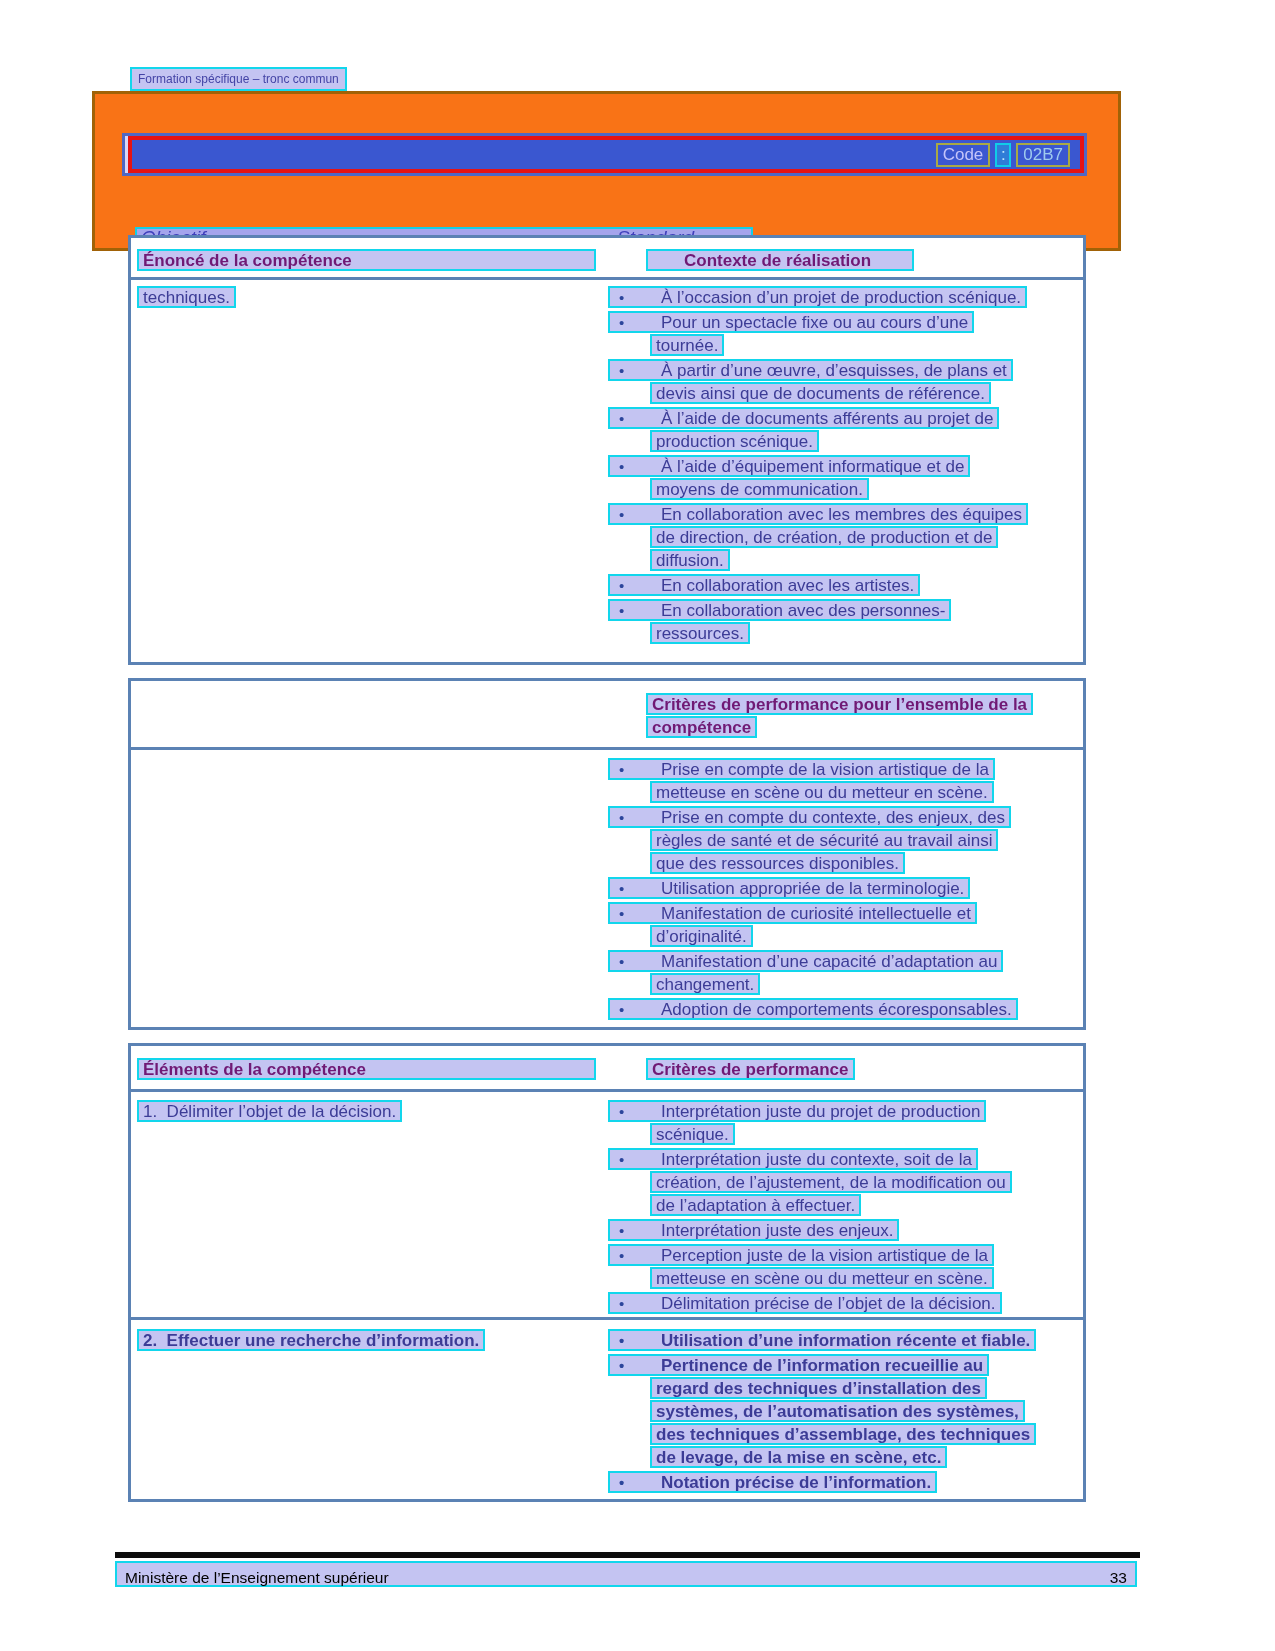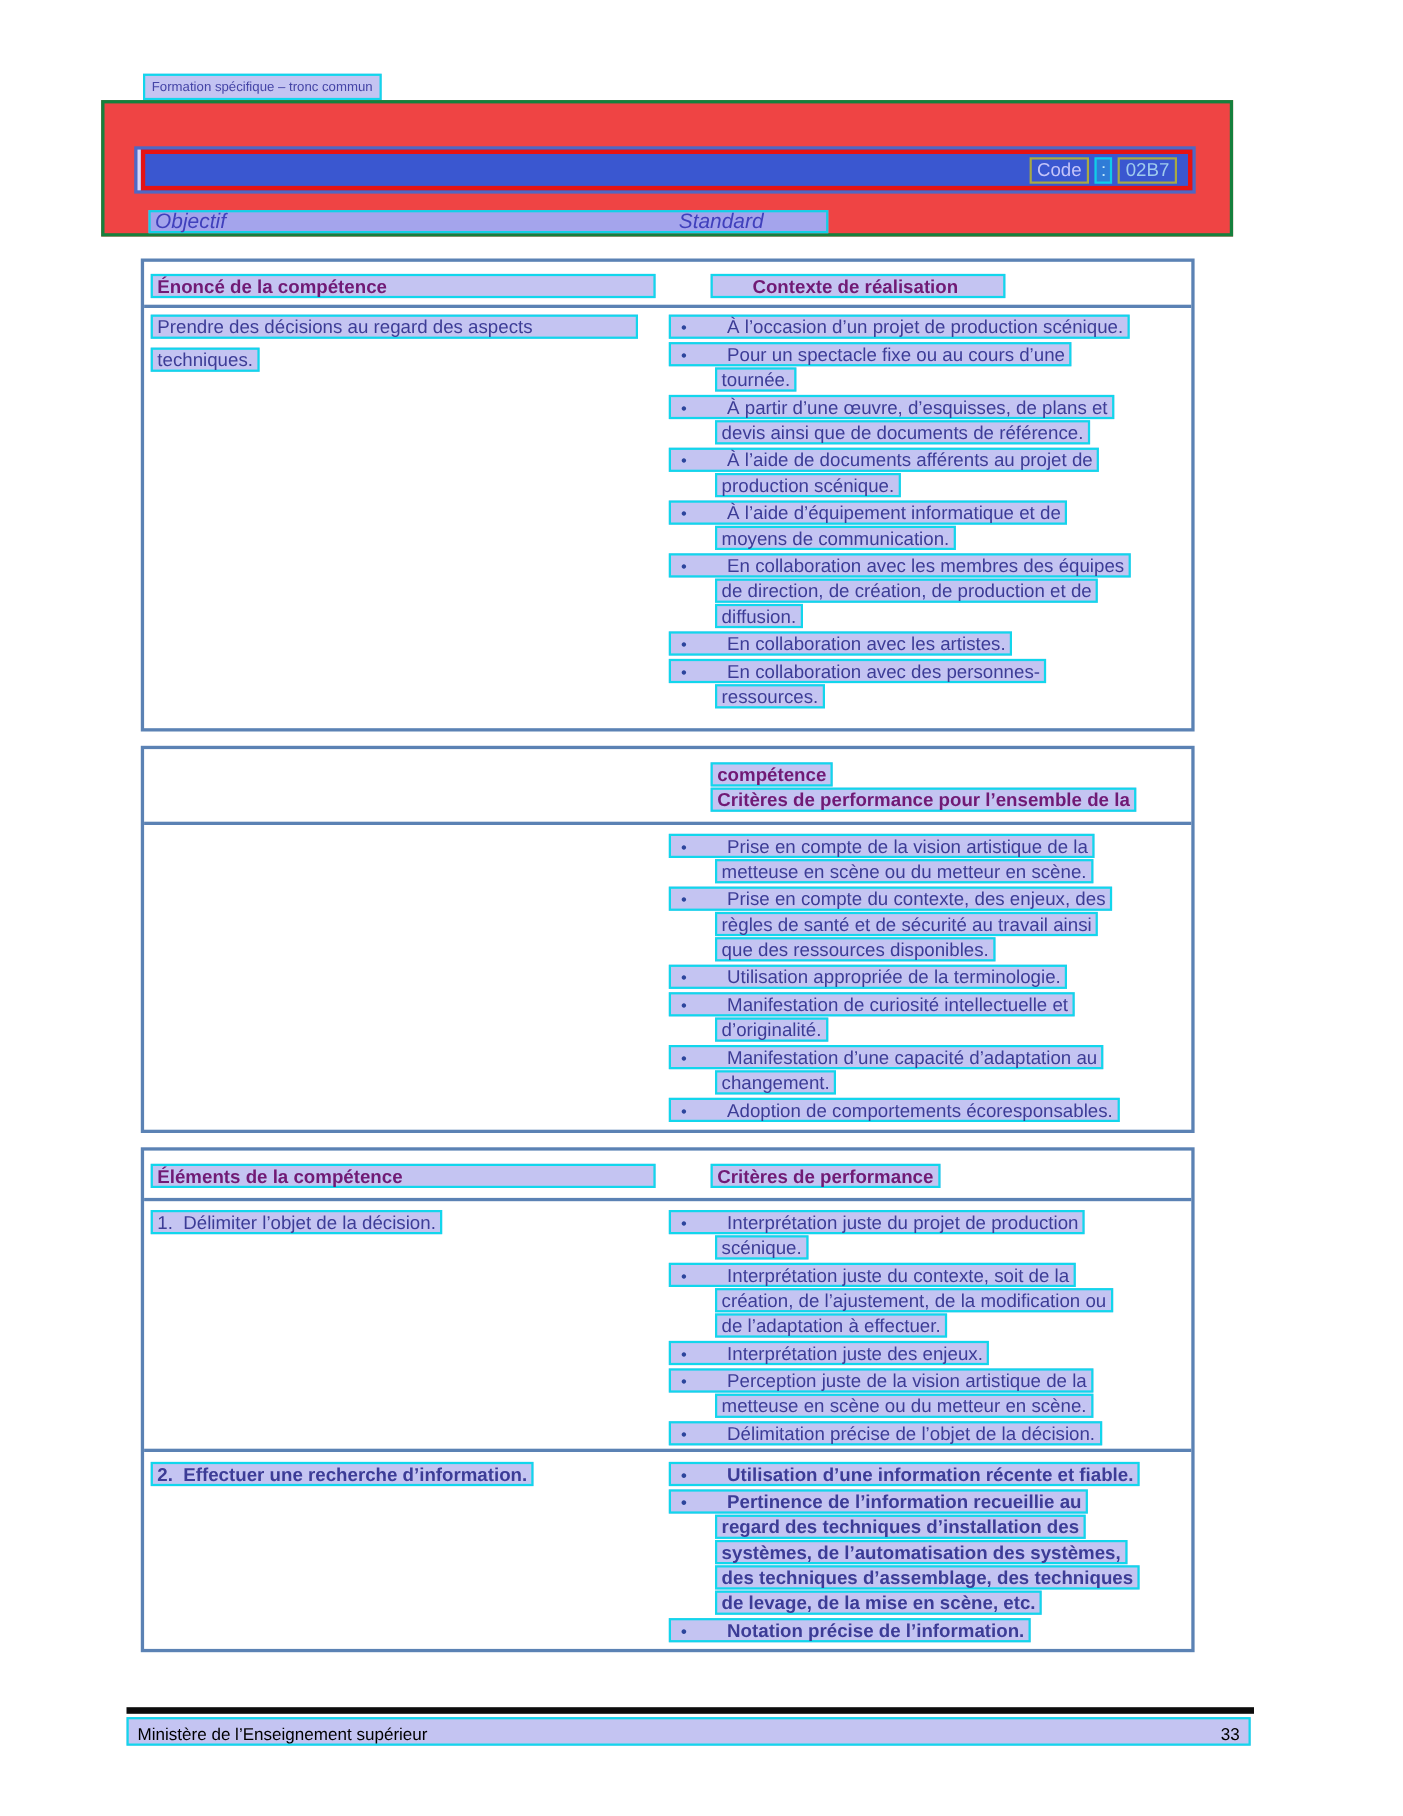--- a/index.html
+++ b/index.html
@@ -9,22 +9,22 @@
   
   .hl{display:inline-block;background:#c4c4f2;border:2px solid #12d6ec;padding:0 4px;
       height:22px;line-height:19px;box-sizing:border-box;white-space:nowrap;
       font-size:17px;color:#3c3c96;}
 
   
   .topnote{position:absolute;left:130px;top:67px;}
   .topnote .hl{font-size:12px;height:24px;line-height:21px;color:#4444a6;padding:0 6px;}
 
   
-  .intro{position:absolute;left:92px;top:91px;width:1029px;height:124px;
-         background:#ef4444;border:3px solid #15803d;box-sizing:border-box;}
+  .intro{position:absolute;left:92px;top:91px;width:1029px;height:160px;
+         background:#f97316;border:3px solid #a16207;box-sizing:border-box;}
   .banner{position:absolute;left:27px;top:39px;width:965px;height:43px;background:#4f68c4;
           box-sizing:border-box;padding:3px 3px 3px 6px;}
   .banner::before{content:"";position:absolute;left:3px;top:3px;bottom:3px;width:3px;background:#d8d8f8;}
   .banner-red{width:100%;height:100%;border:4px solid #e51313;background:#3a57d0;box-sizing:border-box;
               display:flex;align-items:center;justify-content:flex-end;padding-right:10px;}
   .kv{display:inline-block;height:24px;line-height:20px;box-sizing:border-box;font-size:17px;padding:0 5px;}
   .olv{border:2px solid #a9a944;color:#c4c4fa;background:transparent;}
   .val{color:#9fcbee;}
   .sepbox{border:2px solid #10cde8;background:rgba(36,170,225,.45);color:#bfe6fa;
           width:16px;padding:0 2px;margin:0 5px;text-align:center;}
@@ -101,21 +101,20 @@
     <div class="thead">
       <div class="hc-l">
         <span class="hl wfl">Énoncé de la compétence</span>
       </div>
       <div class="hc-r">
         <span class="hl hr1">Contexte de réalisation</span>
       </div>
     </div>
     <div class="trow">
       <div class="cl">
-        <div class="lnl"><span class="hl w443">Prendre des décisions au regard des aspects</span></div>
         <div class="lnl"><span class="hl">techniques.</span></div>
       </div>
       <div class="cr">
         <div class="item">
           <div class="ln"><span class="hl fb"><span class="blt">•</span><span>À l’occasion d’un projet de production scénique.</span></span></div>
         </div>
         <div class="item">
           <div class="ln"><span class="hl fb"><span class="blt">•</span><span>Pour un spectacle fixe ou au cours d’une</span></span></div>
           <div class="ln"><span class="hl cb">tournée.</span></div>
         </div>
@@ -144,22 +143,22 @@
           <div class="ln"><span class="hl cb">ressources.</span></div>
         </div>
       </div>
     </div>
   </section>
 
   <section class="tbl" id="t2">
     <div class="thead">
       <div class="hc-l"></div>
       <div class="hc-r">
+        <div class="hln"><span class="hl hr">Critères de performance pour l’ensemble de la</span></div>
         <div class="hln"><span class="hl hr">compétence</span></div>
-        <div class="hln"><span class="hl hr">Critères de performance pour l’ensemble de la</span></div>
       </div>
     </div>
     <div class="trow">
       <div class="cl"></div>
       <div class="cr">
         <div class="item">
           <div class="ln"><span class="hl fb"><span class="blt">•</span><span>Prise en compte de la vision artistique de la</span></span></div>
           <div class="ln"><span class="hl cb">metteuse en scène ou du metteur en scène.</span></div>
         </div>
         <div class="item">

